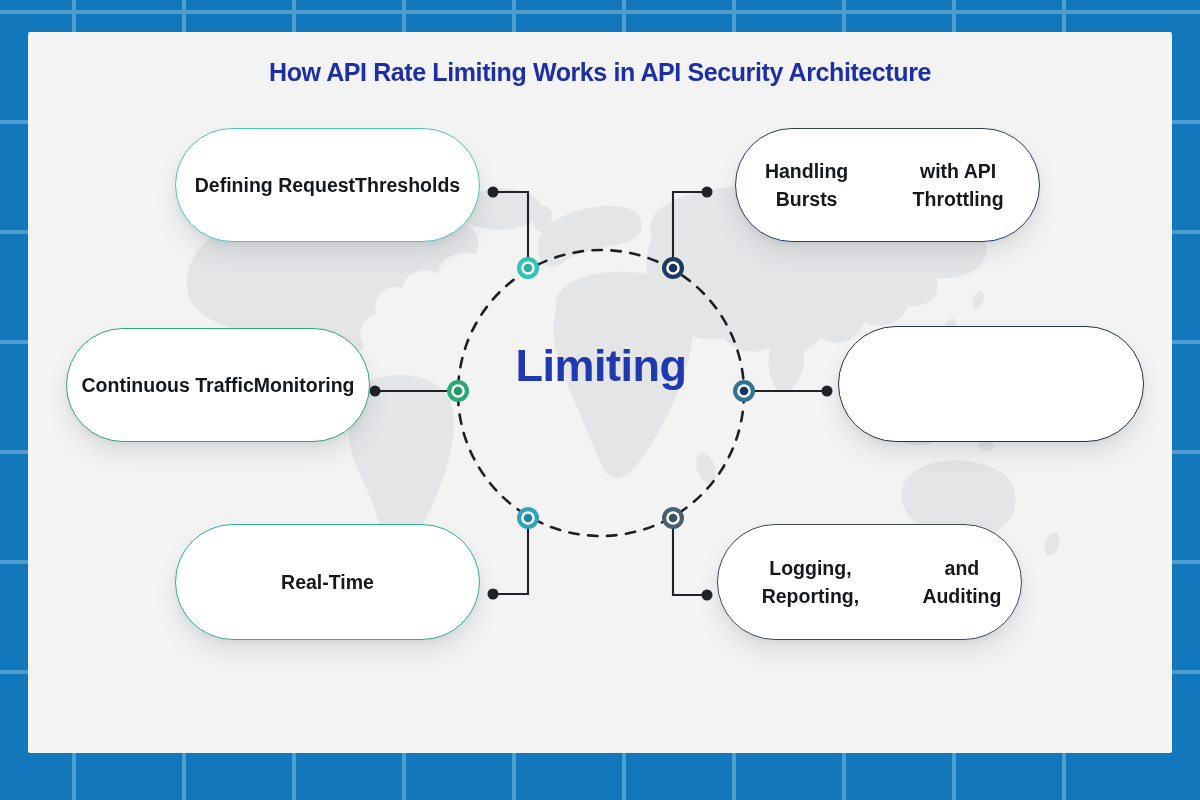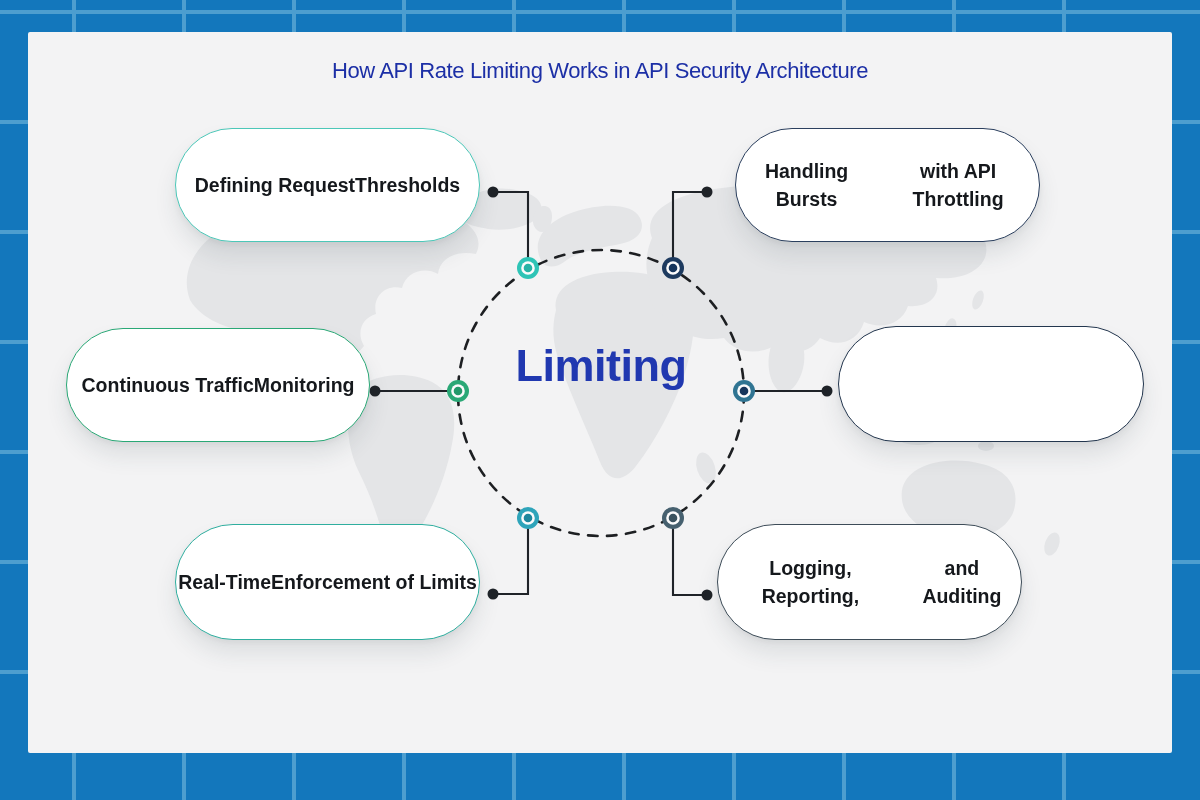--- a/index.html
+++ b/index.html
@@ -11,21 +11,21 @@
       repeating-linear-gradient(0deg, transparent 0 96px, #4d9ecf 96px 100px, transparent 100px 110px);
     background-position:-30px 0, 0 -30px;
     position:relative;
   }
   .card{
     position:absolute;left:28px;top:32px;width:1144px;height:721px;
     background:#f3f3f4;border-radius:2px;
   }
   .title{
     position:absolute;left:0;top:58px;width:1200px;margin:0;
-    text-align:center;font-size:22px;font-weight:400;letter-spacing:-0.4px;
+    text-align:center;font-size:25px;font-weight:700;letter-spacing:-0.4px;
   }
   .overlay{position:absolute;left:0;top:0;width:1200px;height:800px;}
   .center-label{
     position:absolute;left:421px;top:341px;width:360px;
     text-align:center;font-size:45px;font-weight:700;line-height:1.12;
     letter-spacing:-0.5px;
   }
   .center-label span{display:block;}
   .pill{
     position:absolute;background:#ffffff;border:1.6px solid #333;
@@ -140,19 +140,18 @@
 <div class="pill pill-3" style="border-color: rgb(42, 168, 118);">
   <span>Continuous Traffic</span>
   <span>Monitoring</span>
 </div>
 
 <div class="pill pill-4" style="border-color: rgb(35, 54, 78);">
 </div>
 
 <div class="pill pill-5" style="border-color: rgb(47, 174, 159);">
   <span>Real-Time</span>
-  <span>Enforcement of Limits</span>
 </div>
 
 <div class="pill pill-6" style="border-color: rgb(61, 76, 88);">
   <span>Logging, Reporting,</span>
   <span>and Auditing</span>
 </div>
 
 </body></html>

